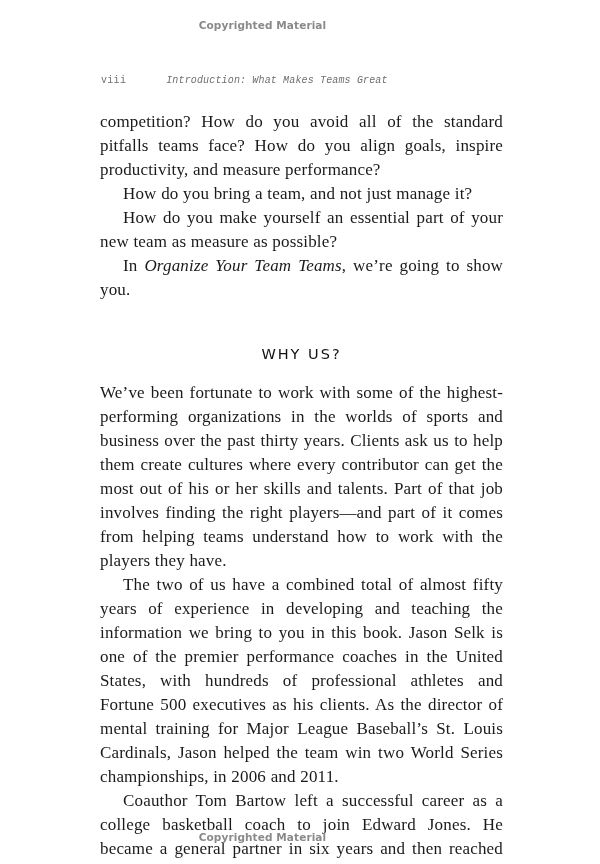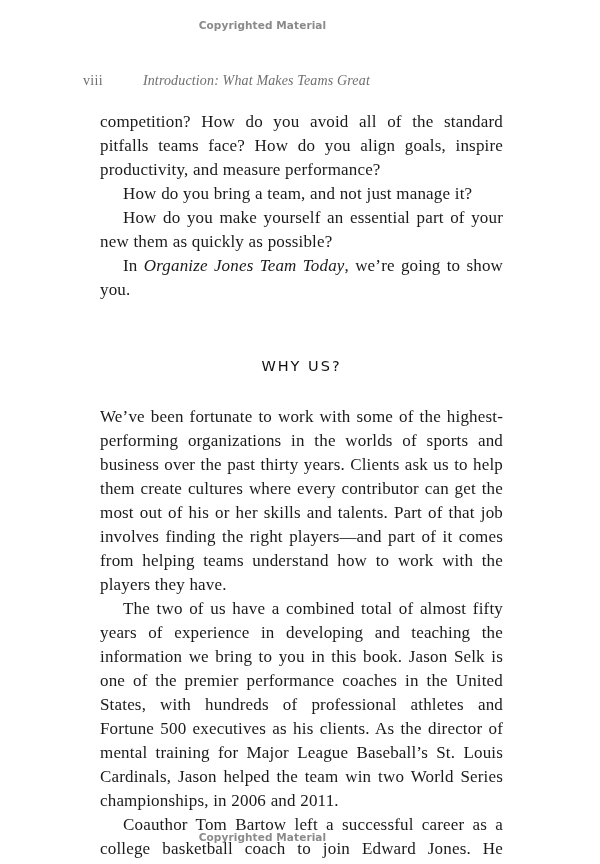--- a/index.html
+++ b/index.html
@@ -36,26 +36,26 @@
     color: #8a8a8a;
     user-select: none;
   }
   .watermark-top { top: 19px; }
   .watermark-bottom { top: 831px; }
 
   
   .running-head {
     position: absolute;
     top: 71px;
-    left: 83px;
+    left: 101px;
     width: 402px;
     height: 20px;
-    font-family: Liberation Serif, serif;
+    font-family: Liberation Mono, monospace;
     color: #6f6f6f;
-    font-size: 14px;
+    font-size: 10px;
     line-height: 20px;
     white-space: nowrap;
   }
   .folio {
     display: inline-block;
     font-style: normal;
     letter-spacing: 0.3px;
   }
   .running-title {
     display: inline-block;
@@ -85,21 +85,21 @@
   }
   p.indent { text-indent: 23px; }
   p.noindent { text-indent: 0; }
 
   em.booktitle {
     font-style: italic;
   }
 
   
   h2.section-heading {
-    margin: 12px;
+    margin: 0;
     font-family: "DejaVu Sans", "Liberation Sans", sans-serif;
     font-weight: 400;
     font-size: 14.5px;
     line-height: 24px;
     letter-spacing: 2.0px;
     text-align: center;
     text-indent: 0;
     color: #111111;
   }
 
@@ -116,23 +116,23 @@
   <div class="running-head">
     <span class="folio">viii</span><span class="running-title">Introduction: What Makes Teams Great</span>
   </div>
 
   <div class="textblock">
 
     <p class="body noindent">competition? How do you avoid all of the standard pitfalls teams face? How do you align goals, inspire productivity, and measure performance?</p>
 
     <p class="body indent">How do you bring a team, and not just manage it?</p>
 
-    <p class="body indent">How do you make yourself an essential part of your new them as quickly as possible?</p>
+    <p class="body indent">How do you make yourself an essential part of your new team as measure as possible?</p>
 
-    <p class="body indent"><span>In </span><em class="booktitle">Organize Jones Team Today</em><span>, we’re going to show you.</span></p>
+    <p class="body indent"><span>In </span><em class="booktitle">Organize Your Team Teams</em><span>, we’re going to show you.</span></p>
 
     <div class="gap-before-heading"></div>
 
     <h2 class="section-heading">WHY US?</h2>
 
     <div class="gap-after-heading"></div>
 
     <p class="body noindent">We’ve been fortunate to work with some of the highest-performing organizations in the worlds of sports and business over the past thirty years. Clients ask us to help them create cultures where every contributor can get the most out of his or her skills and talents. Part of that job involves finding the right players—and part of it comes from helping teams understand how to work with the players they have.</p>
 
     <p class="body indent">The two of us have a combined total of almost fifty years of experience in developing and teaching the information we bring to you in this book. Jason Selk is one of the premier performance coaches in the United States, with hundreds of professional athletes and Fortune 500 executives as his clients. As the director of mental training for Major League Baseball’s St. Louis Cardinals, Jason helped the team win two World Series championships, in 2006 and 2011.</p>

